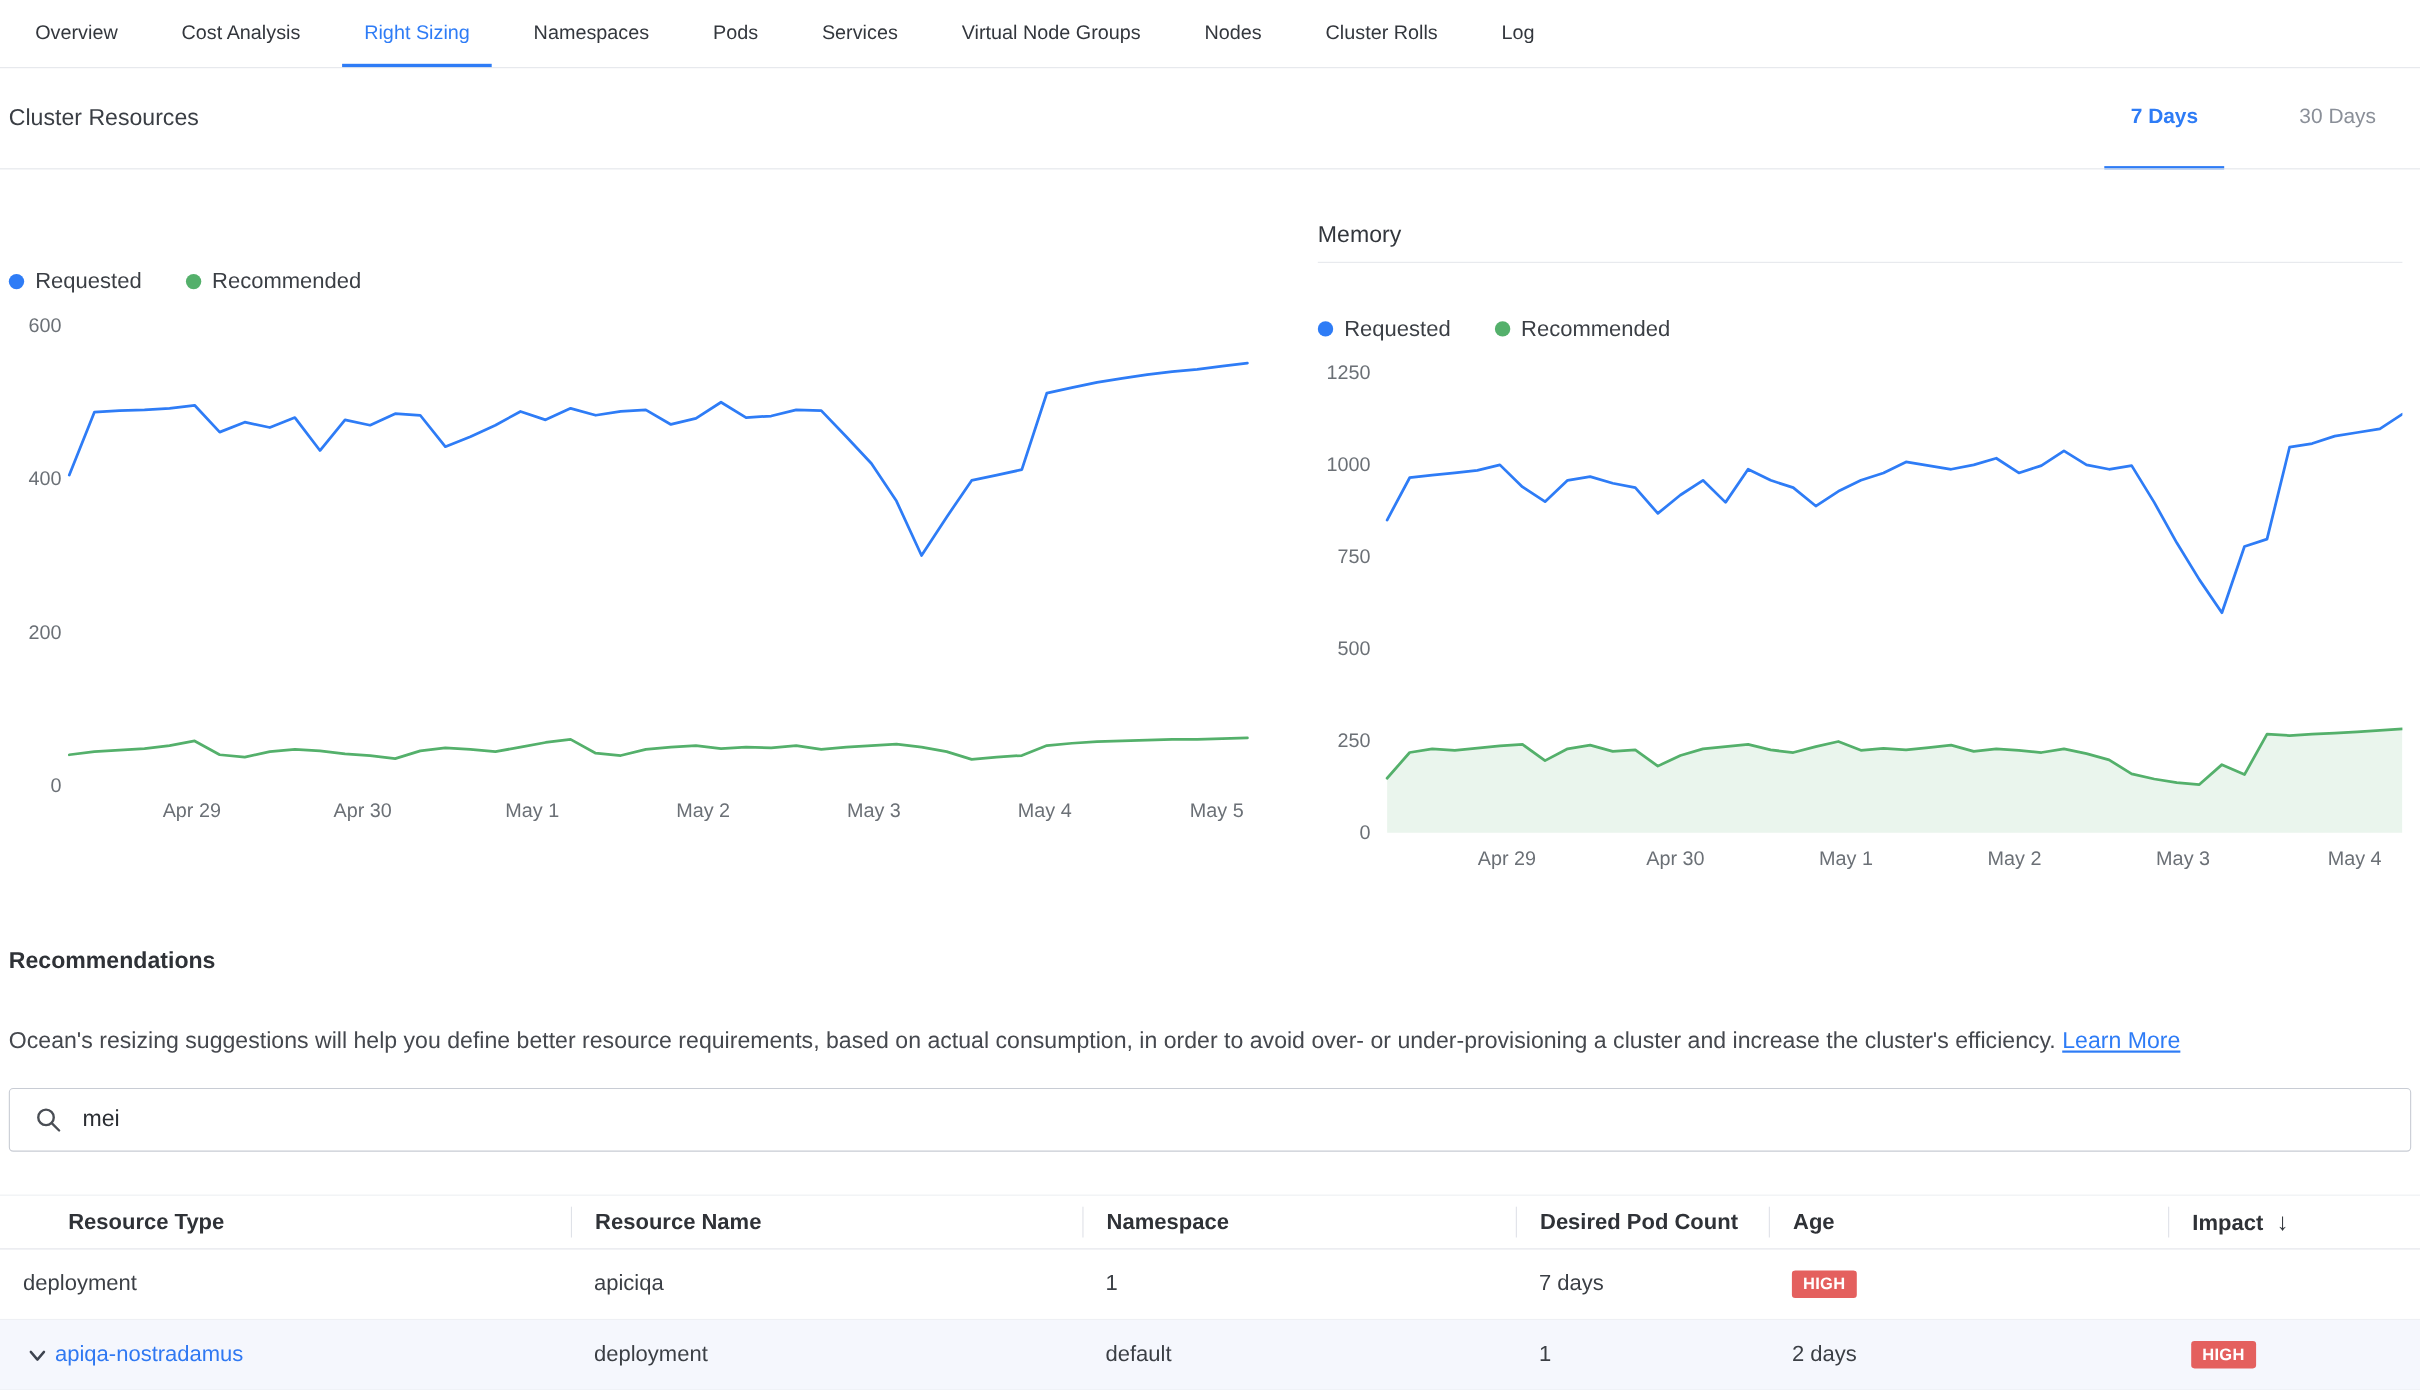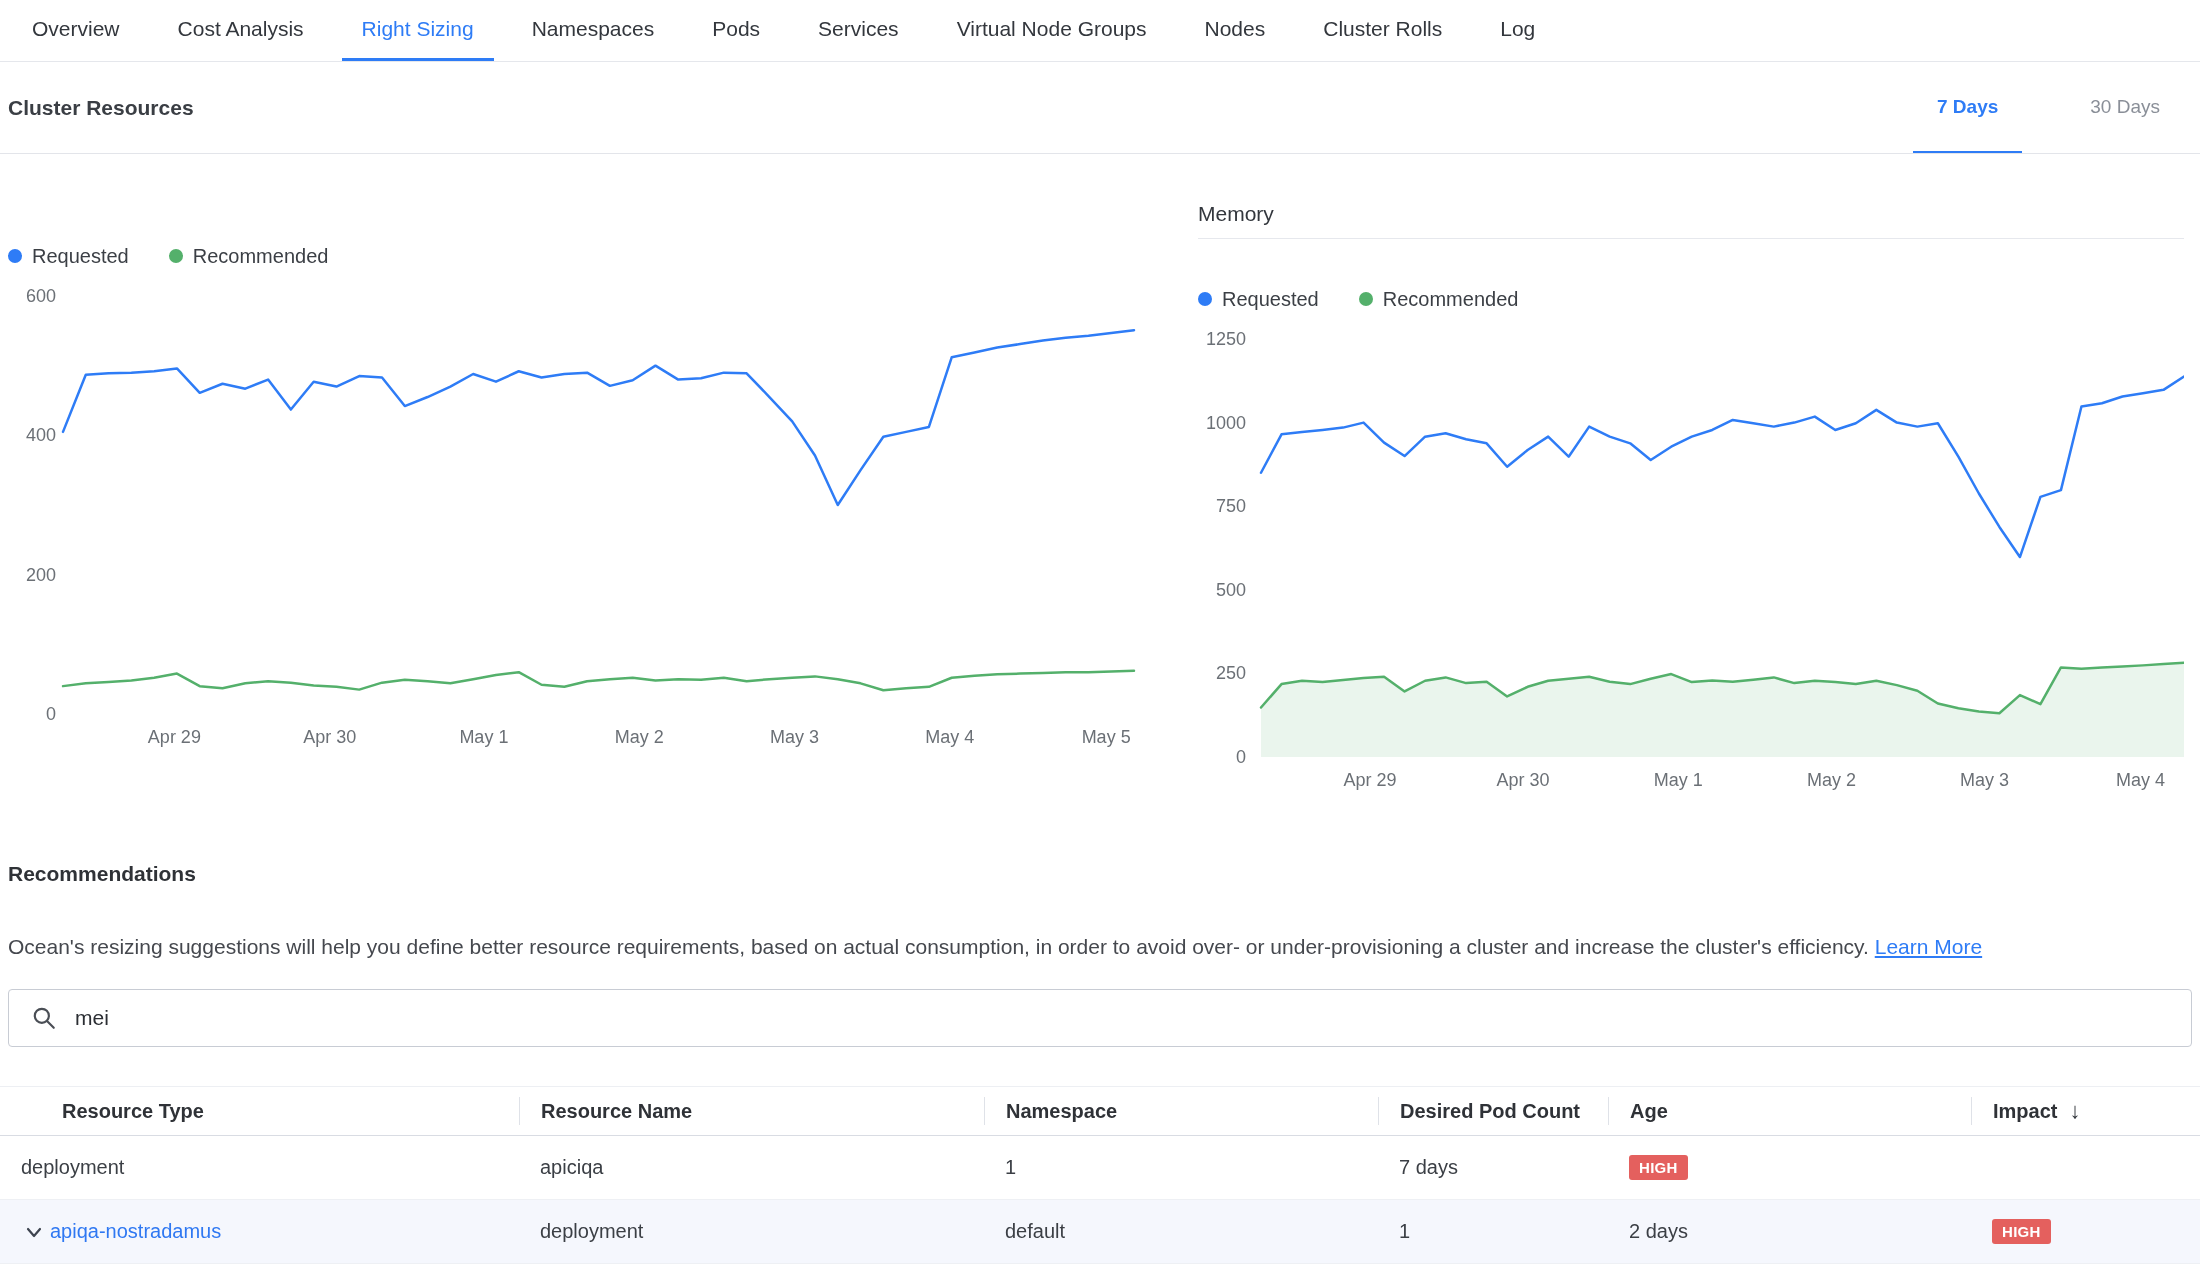--- a/index.html
+++ b/index.html
@@ -1,26 +1,26 @@
 <!DOCTYPE html>
 <html><head>
 <meta charset="utf-8">
 <style>
   * { box-sizing: border-box; }
   body { margin:0; background:#fff; font-family:"Liberation Sans", sans-serif; color:#33373d; }
   .page { position:relative; width:2200px; height:1264px; background:#fff; overflow:hidden; }
 
   
   .tabbar { position:absolute; top:0; left:0; right:0; height:62px; display:flex; align-items:stretch; padding-left:12px; border-bottom:1px solid #e5e7ec; background:#fff; }
-  .tab { display:flex; align-items:center; padding:0 20px; margin-right:18px; font-size:21px; color:#33373d; cursor:pointer; border-bottom:3px solid transparent; white-space:nowrap; }
+  .tab { display:flex; align-items:center; padding:0 20px; margin-right:18px; font-size:18px; color:#33373d; cursor:pointer; border-bottom:3px solid transparent; white-space:nowrap; }
   .tab.active { color:#2e7cf6; border-bottom-color:#2e7cf6; }
 
   
   .cr-header { position:absolute; top:62px; left:8px; right:0; height:92px; display:flex; justify-content:space-between; }
-  .cr-title { align-self:center; font-size:21px; font-weight:700; color:#3a3e44; }
+  .cr-title { align-self:center; font-size:21px; font-weight:400; color:#3a3e44; }
   .range-toggle { display:flex; gap:44px; height:100%; margin-right:16px; }
   .range-item { display:flex; align-items:center; padding:0 24px; font-size:19px; color:#8a8f98; border-bottom:3px solid transparent; cursor:pointer; }
   .range-item.active { color:#2e7cf6; border-bottom-color:#2e7cf6; font-weight:600; }
   .divider { position:absolute; top:153px; left:0; right:0; border-top:1px solid #e3e5ea; }
 
   
   .chart-section { position:absolute; top:196px; }
   .chart-title { font-size:21px; font-weight:500; color:#33373d; padding:6px 0 12px 0; border-bottom:1px solid #e6e8ed; }
   .chart-legend { display:flex; gap:40px; margin-top:48px; height:24px; align-items:center; font-size:20px; color:#3b3f45; }
   .legend-item { display:flex; align-items:center; }

